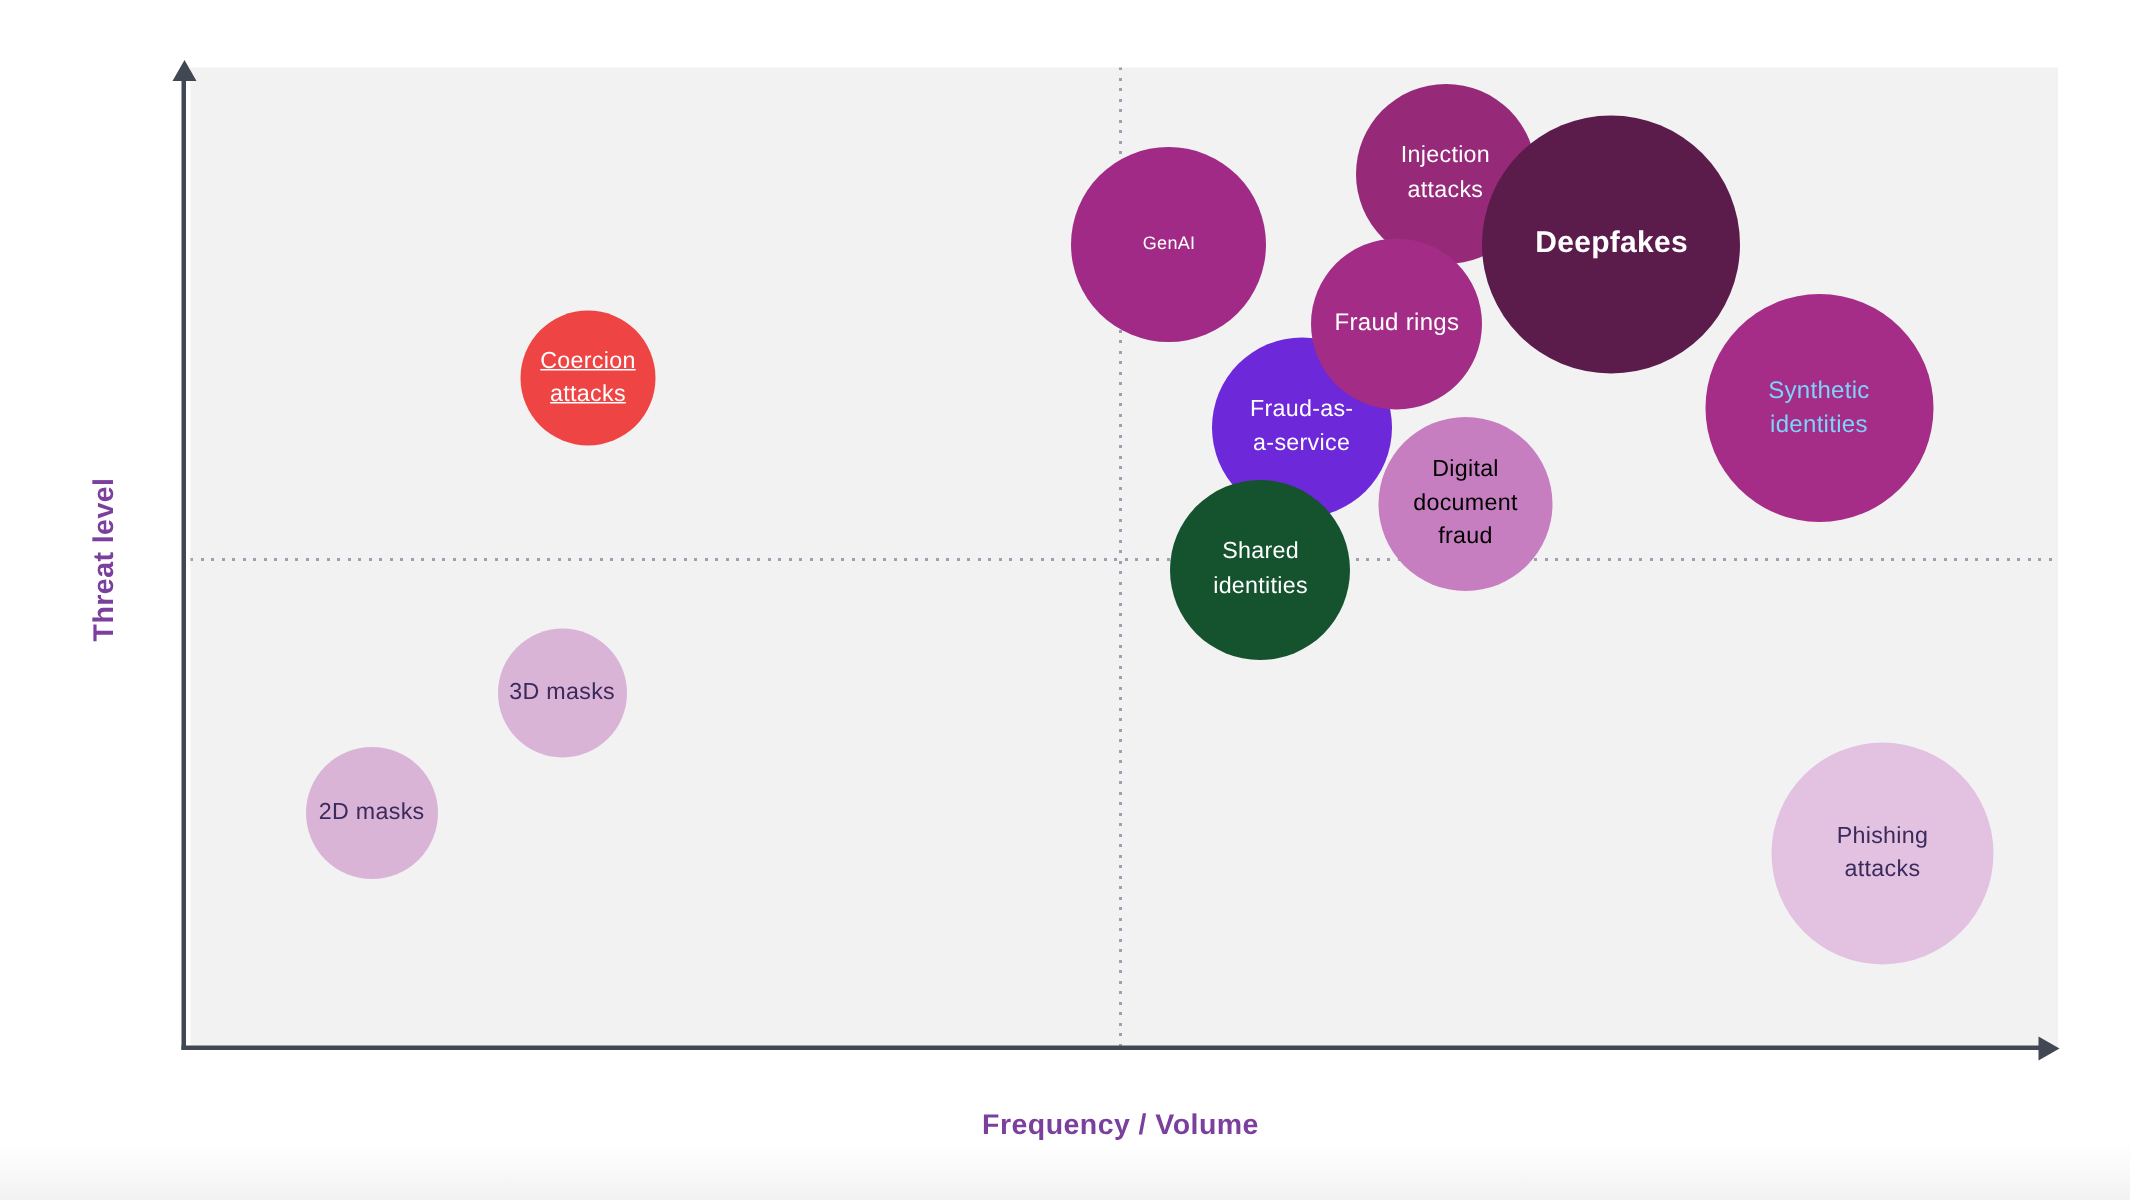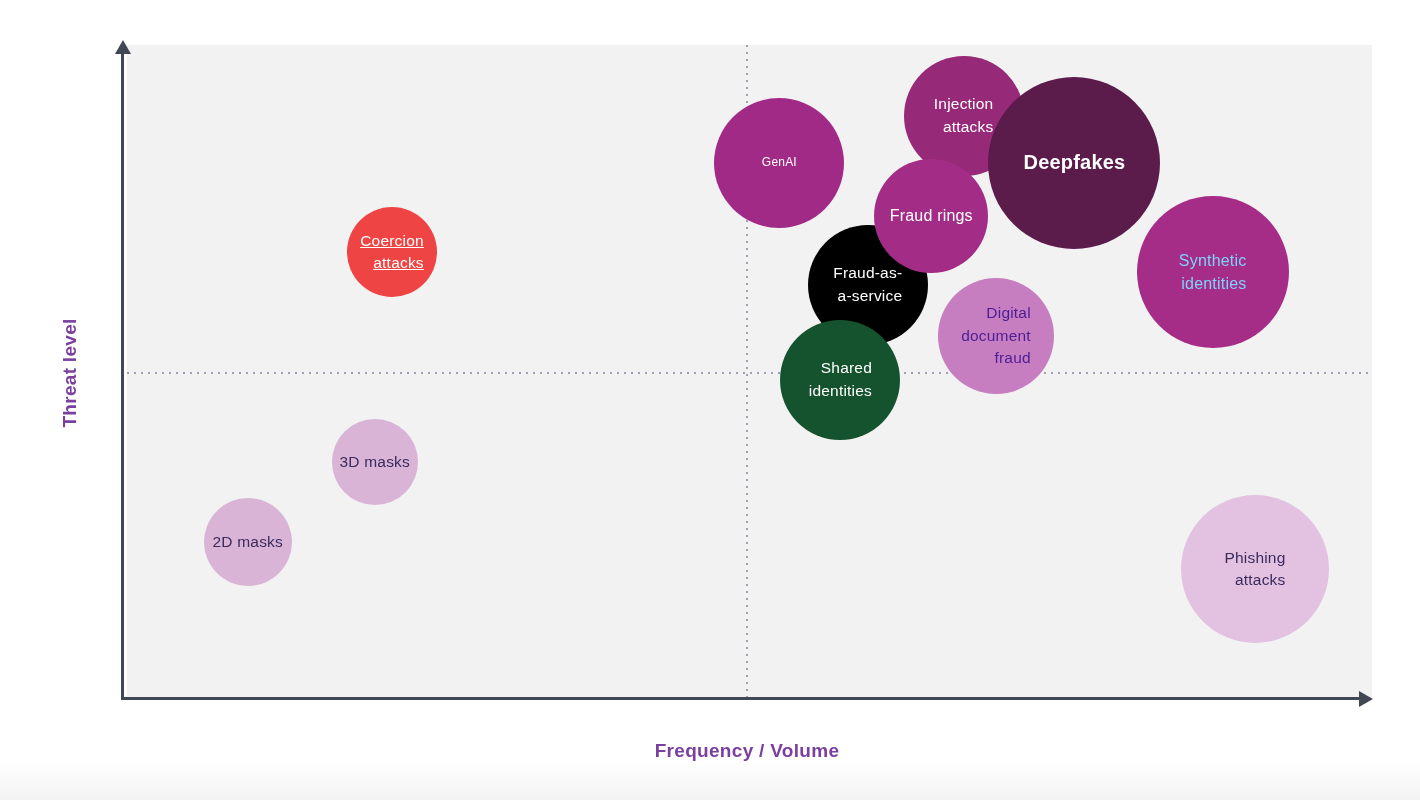--- a/index.html
+++ b/index.html
@@ -93,21 +93,21 @@
     left: 597px;
     top: 740px;
     width: 300px;
   }
   .bubble {
     position: absolute;
     border-radius: 50%;
     display: flex;
     align-items: center;
     justify-content: center;
-    text-align: right;
+    text-align: center;
     font-size: 15.5px;
     font-weight: 500;
     letter-spacing: 0.2px;
     line-height: 1.45;
   }
   .bubble-label {
     pointer-events: none;
   }
   #bottom-band {
     position: absolute;
@@ -131,21 +131,21 @@
         <div class="bubble-label">
           <div>Injection</div>
           <div>attacks</div>
         </div>
       </div>
       <div class="bubble" style="left: 587.38px; top: 52.9px; width: 130px; height: 130px; background: rgb(161, 42, 134); color: rgb(255, 255, 255); font-size: 12px;">
         <div class="bubble-label">
           <div>GenAI</div>
         </div>
       </div>
-      <div class="bubble" style="left: 680.775px; top: 179.73px; width: 120px; height: 120px; background: #000000; color: rgb(255, 255, 255);">
+      <div class="bubble" style="left: 680.775px; top: 179.73px; width: 120px; height: 120px; background: #6d28d9; color: rgb(255, 255, 255);">
         <div class="bubble-label">
           <div>Fraud-as-</div>
           <div>a-service</div>
         </div>
       </div>
       <div class="bubble" style="left: 861.445px; top: 31.9px; width: 172px; height: 172px; background: rgb(91, 27, 75); color: rgb(255, 255, 255); font-size: 20px; font-weight: 600;">
         <div class="bubble-label">
           <div>Deepfakes</div>
         </div>
       </div>
@@ -153,21 +153,21 @@
         <div class="bubble-label">
           <div>Fraud rings</div>
         </div>
       </div>
       <div class="bubble" style="left: 653.385px; top: 274.705px; width: 120px; height: 120px; background: #14532d; color: rgb(255, 255, 255);">
         <div class="bubble-label">
           <div>Shared</div>
           <div>identities</div>
         </div>
       </div>
-      <div class="bubble" style="left: 811px; top: 232.82px; width: 116px; height: 116px; background: rgb(198, 126, 192); color: #4c1d95;">
+      <div class="bubble" style="left: 792px; top: 232.82px; width: 116px; height: 116px; background: rgb(198, 126, 192); color: #000000;">
         <div class="bubble-label">
           <div>Digital</div>
           <div>document</div>
           <div>fraud</div>
         </div>
       </div>
       <div class="bubble" style="left: 1009.64px; top: 151.285px; width: 152px; height: 152px; background: rgb(165, 44, 135); color: #7dd3fc; font-size: 16px;">
         <div class="bubble-label">
           <div>Synthetic</div>
           <div>identities</div>

